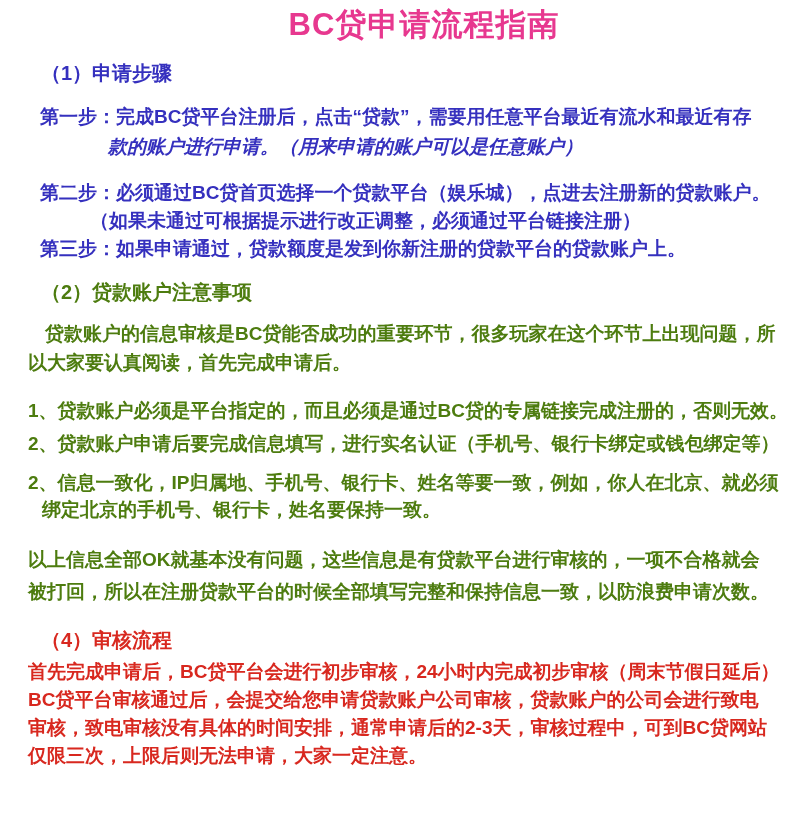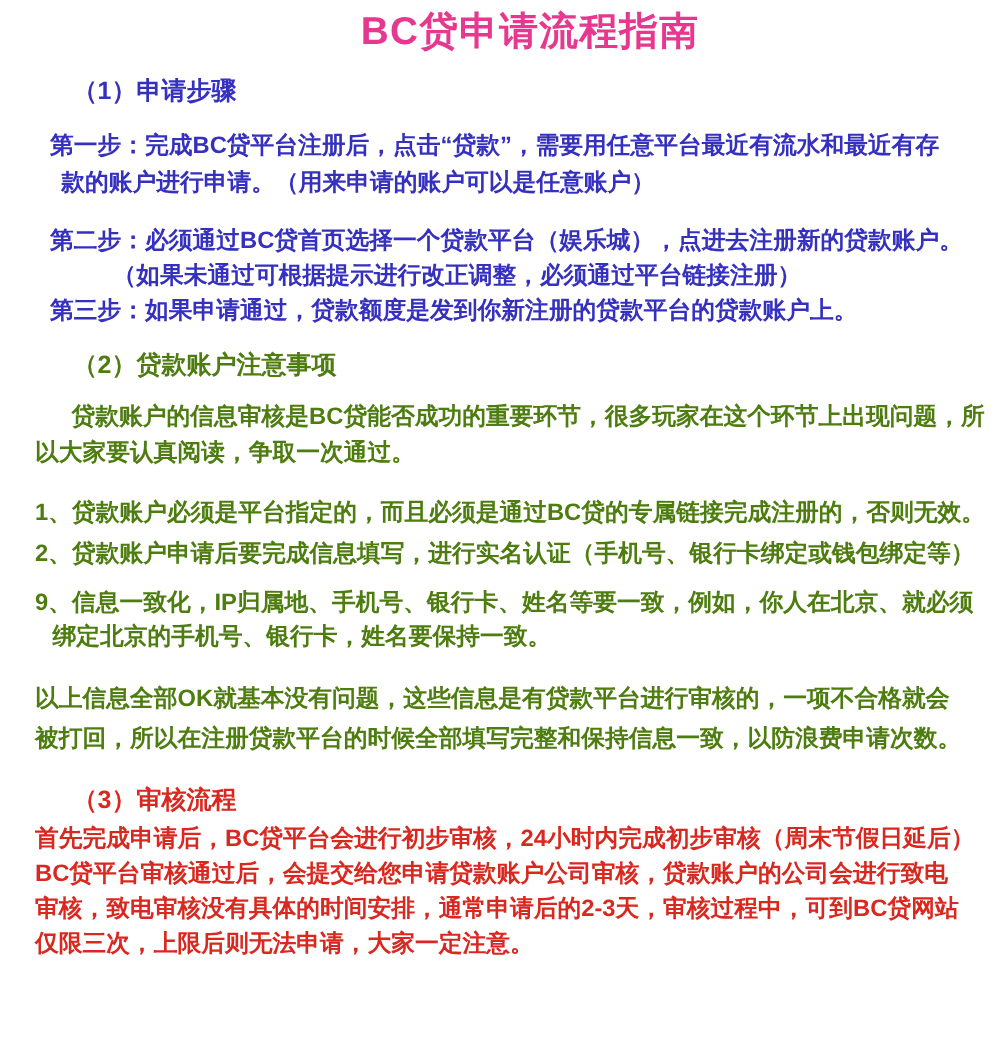--- a/index.html
+++ b/index.html
@@ -28,26 +28,26 @@
   }
   .ln {
     font-size: 19px;
     white-space: nowrap;
   }
   .blue { color: #3530BE; }
   .pink { color: #4d7c0f; }
   .red  { color: #D8281F; }
 
   .ml28 { margin-left: 28px; }
-  .ml38 { margin-left: 58px; }
+  .ml38 { margin-left: 41px; }
   .ml40 { margin-left: 40px; }
   .ml42 { margin-left: 42px; }
-  .ml45 { margin-left: 45px; text-align: center; }
+  .ml45 { margin-left: 45px; }
   .ml90 { margin-left: 90px; }
-  .ml105 { margin-left: 49px; }
+  .ml105 { margin-left: 108px; font-style: italic; }
   .lh27 { line-height: 27px; }
   .lh28 { line-height: 28px; }
   .lh29 { line-height: 29px; }
   .lh30 { line-height: 30px; }
   .lh32 { line-height: 32px; }
 </style>
 </head>
 <body>
 
 <div class="doc">
@@ -60,30 +60,30 @@
   <div class="ln blue lh30 ml105">款的账户进行申请。（用来申请的账户可以是任意账户）</div>
 
   <div class="ln blue lh28 ml40" style="margin-top:17px;">第二步：必须通过BC贷首页选择一个贷款平台（娱乐城），点进去注册新的贷款账户。</div>
   <div class="ln blue lh28 ml90">（如果未通过可根据提示进行改正调整，必须通过平台链接注册）</div>
 
   <div class="ln blue lh28 ml40" style="">第三步：如果申请通过，贷款额度是发到你新注册的贷款平台的贷款账户上。</div>
 
   <div class="heading pink ml38" style="margin-top:18px;">（2）贷款账户注意事项</div>
 
   <div class="ln pink lh29 ml45" style="margin-top:16px;">贷款账户的信息审核是BC贷能否成功的重要环节，很多玩家在这个环节上出现问题，所</div>
-  <div class="ln pink lh29 ml28">以大家要认真阅读，争取一次通过。</div>
+  <div class="ln pink lh29 ml28">以大家要认真阅读，首先完成申请后。</div>
 
   <div class="ln pink lh28 ml28" style="margin-top:20px;">1、贷款账户必须是平台指定的，而且必须是通过BC贷的专属链接完成注册的，否则无效。</div>
   <div class="ln pink lh28 ml28" style="margin-top:5px;">2、贷款账户申请后要完成信息填写，进行实名认证（手机号、银行卡绑定或钱包绑定等）</div>
-  <div class="ln pink lh27 ml28" style="margin-top:11px;">9、信息一致化，IP归属地、手机号、银行卡、姓名等要一致，例如，你人在北京、就必须</div>
+  <div class="ln pink lh27 ml28" style="margin-top:11px;">2、信息一致化，IP归属地、手机号、银行卡、姓名等要一致，例如，你人在北京、就必须</div>
   <div class="ln pink lh27 ml42">绑定北京的手机号、银行卡，姓名要保持一致。</div>
 
   <div class="ln pink lh32 ml28" style="margin-top:21px;">以上信息全部OK就基本没有问题，这些信息是有贷款平台进行审核的，一项不合格就会</div>
   <div class="ln pink lh32 ml28">被打回，所以在注册贷款平台的时候全部填写完整和保持信息一致，以防浪费申请次数。</div>
 
-  <div class="heading red ml38" style="margin-top:21px;">（3）审核流程</div>
+  <div class="heading red ml38" style="margin-top:21px;">（4）审核流程</div>
 
   <div class="ln red lh28 ml28" style="margin-top:7px;">首先完成申请后，BC贷平台会进行初步审核，24小时内完成初步审核（周末节假日延后）</div>
   <div class="ln red lh28 ml28">BC贷平台审核通过后，会提交给您申请贷款账户公司审核，贷款账户的公司会进行致电</div>
   <div class="ln red lh28 ml28">审核，致电审核没有具体的时间安排，通常申请后的2-3天，审核过程中，可到BC贷网站</div>
   <div class="ln red lh28 ml28">仅限三次，上限后则无法申请，大家一定注意。</div>
 
 </div>
 
 </body></html>

